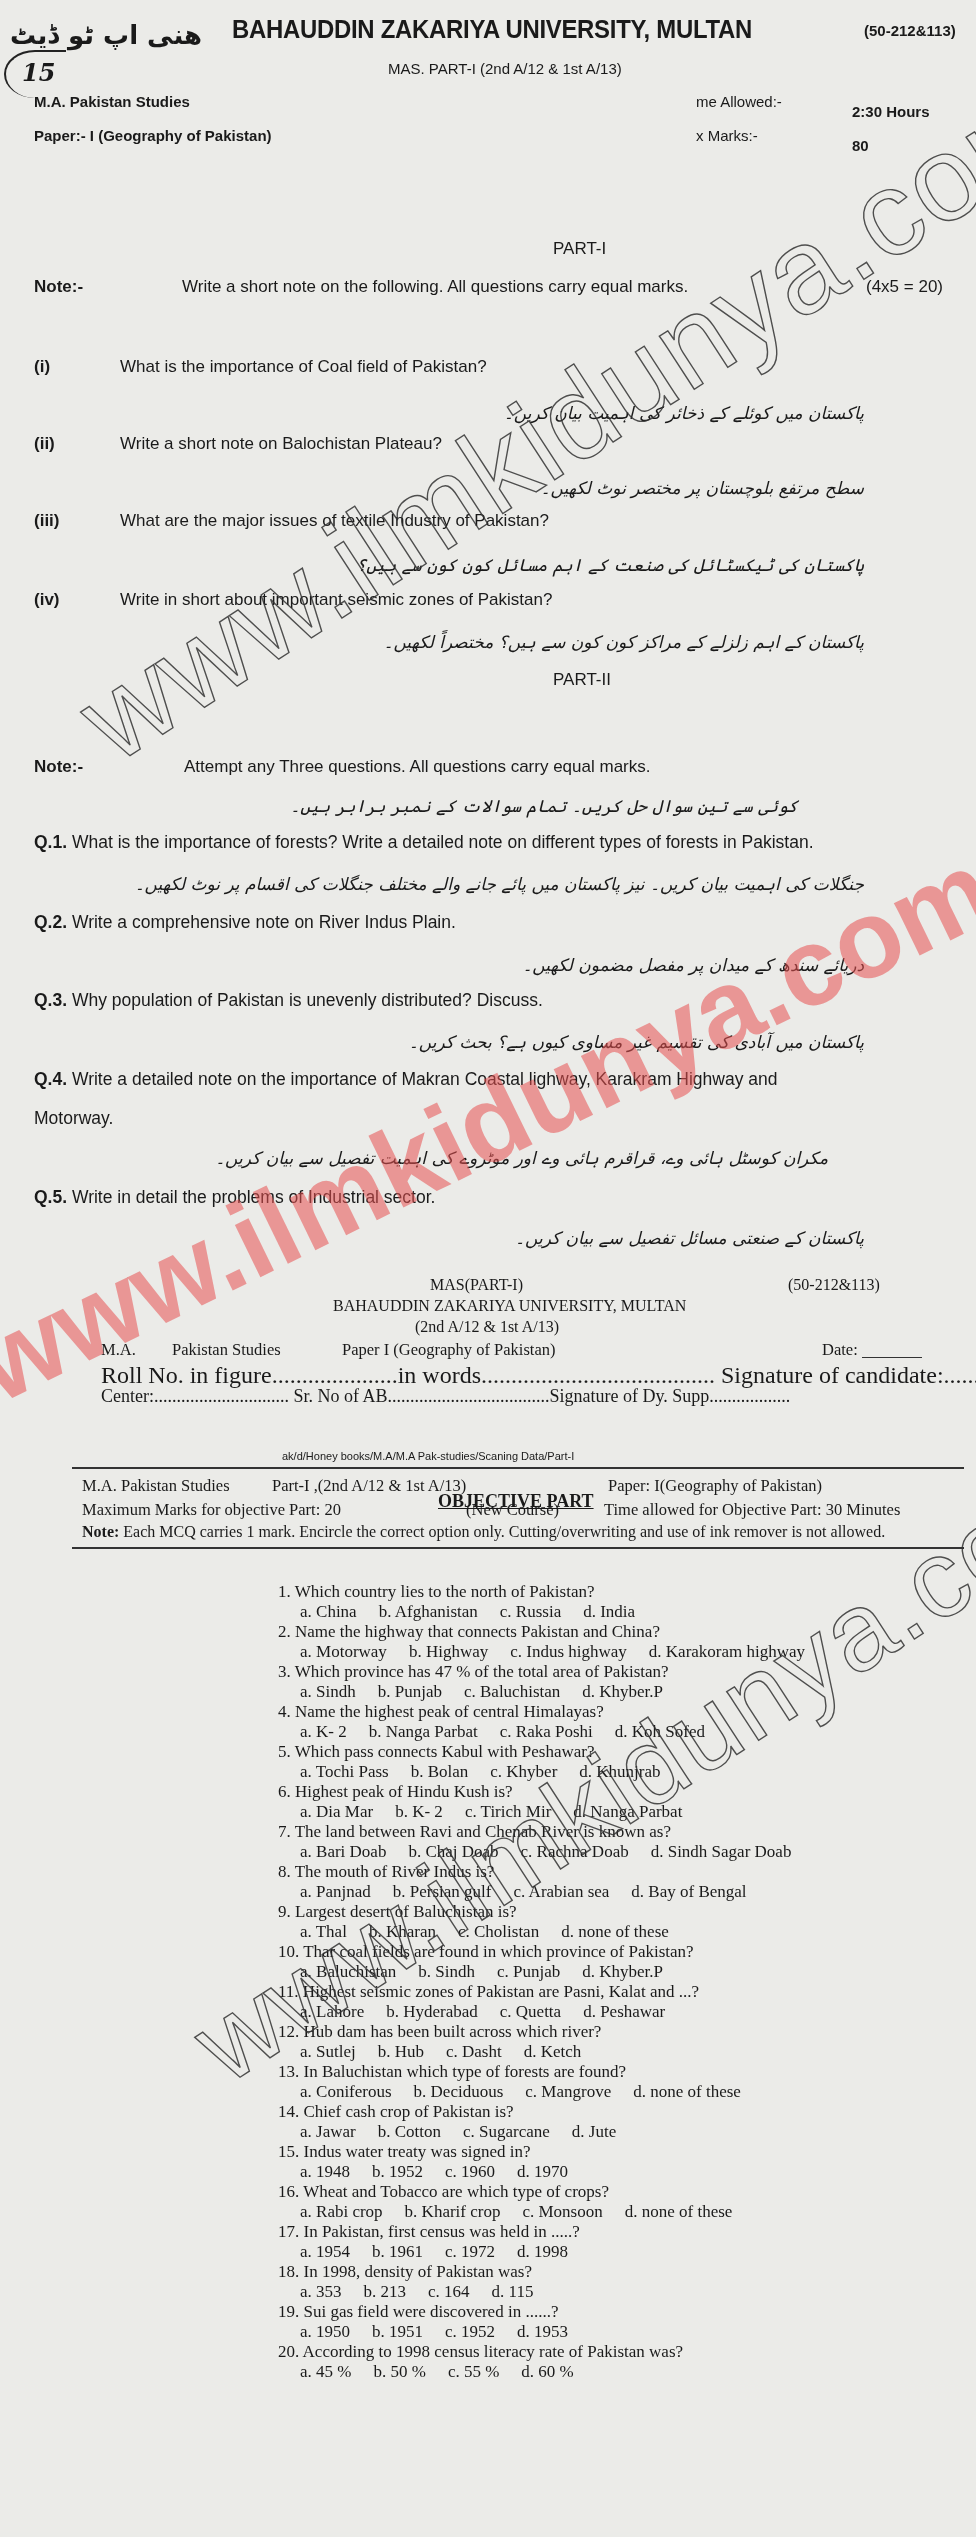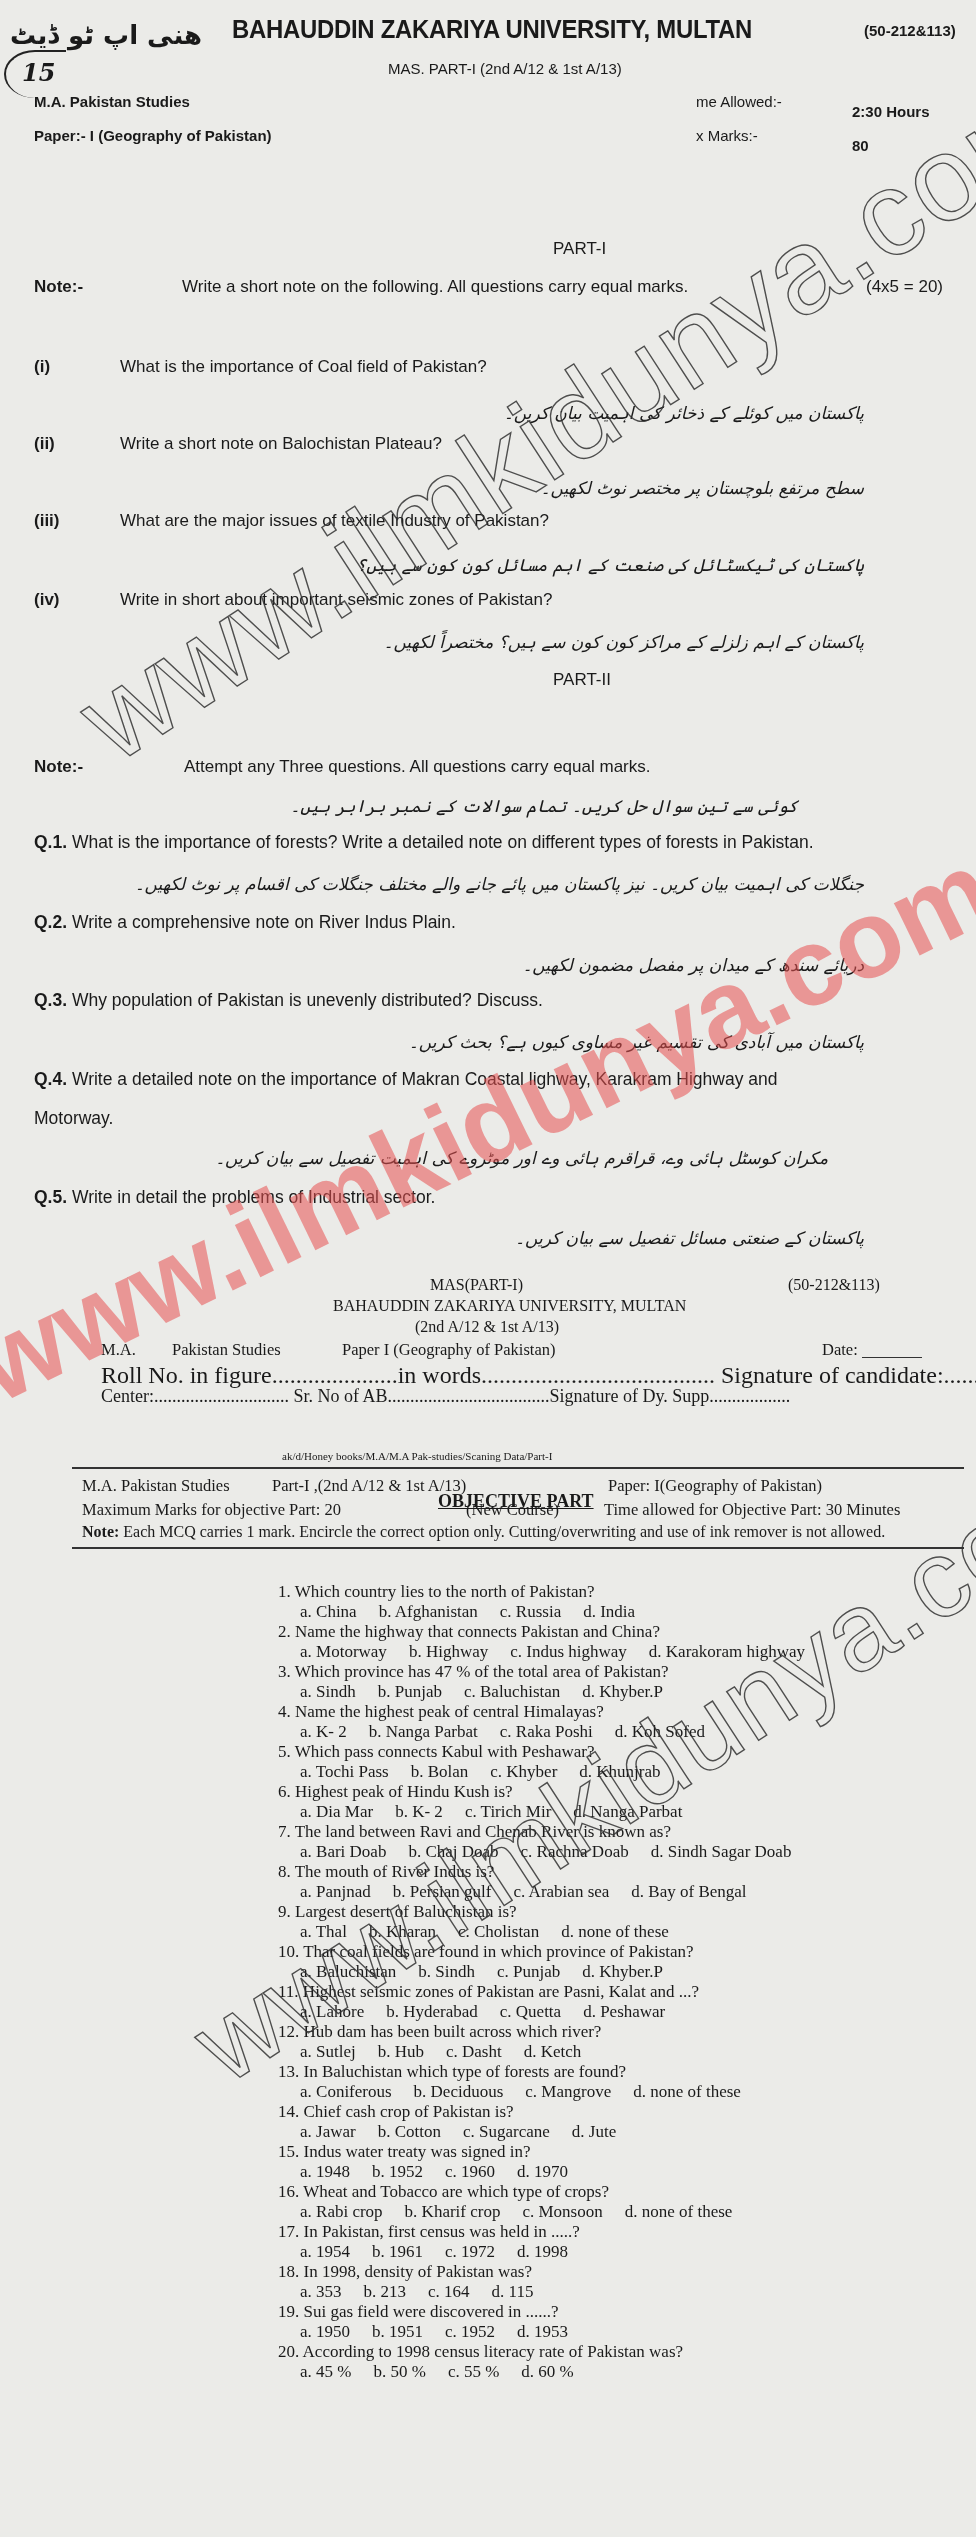--- a/index.html
+++ b/index.html
@@ -5,21 +5,21 @@
   html, body { margin: 0; padding: 0; }
   body {
     width: 976px; height: 2537px; position: relative; overflow: hidden;
     background: #ebebe8;
     color: #1a1a1a;
   }
   .page { position: absolute; inset: 0; }
   .abs { position: absolute; white-space: nowrap; }
   .sans { font-family: "Liberation Sans", sans-serif; }
   .serif { font-family: "Liberation Serif", serif; }
-  .mono { font-family: Liberation Serif, serif; }
+  .mono { font-family: Liberation Sans, sans-serif; }
   .urdu { font-family: "DejaVu Sans", sans-serif; direction: rtl; unicode-bidi: embed; font-size: 17px; font-style: italic; }
   .b { font-weight: bold; }
 
   
   .urdu-stamp { left: 10px; top: 20px; font-size: 26px; font-weight: bold; font-family: "DejaVu Sans", sans-serif; direction: rtl; }
   .circle-num { left: 4px; top: 50px; width: 60px; height: 46px; border-left: 2px solid #222; border-top: 2px solid #222; border-radius: 50% 0 0 50%; }
   .circle-num span { position: absolute; left: 16px; top: 6px; font-family: "DejaVu Serif", serif; font-style: italic; font-weight: bold; font-size: 24px; }
 
   .uni-title { left: 232px; top: 14px; font-size: 26px; font-weight: bold; letter-spacing: -0.3px; transform: scaleX(0.92); transform-origin: left; }
   .paper-code { left: 864px; top: 22px; font-size: 15px; font-weight: bold; }

